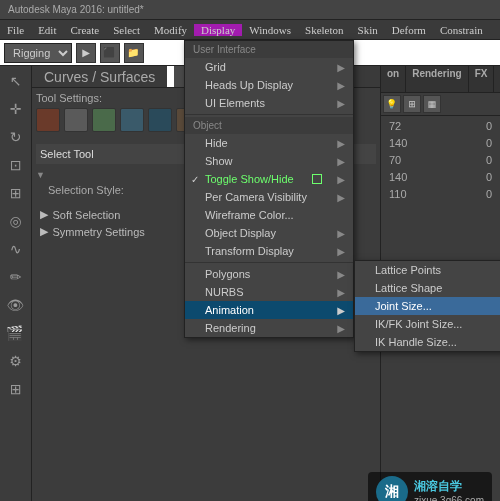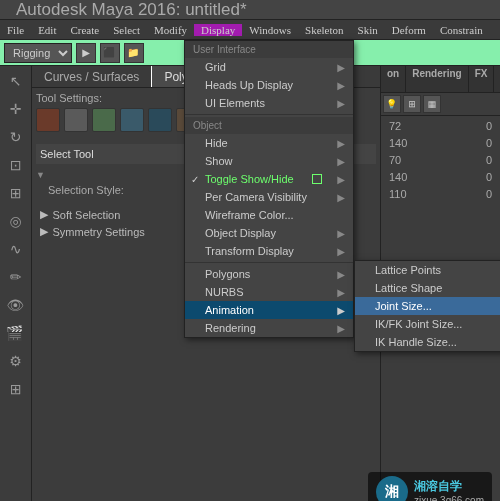--- a/index.html
+++ b/index.html
@@ -16,36 +16,36 @@
     
     .menubar {
       background: #444;
       height: 20px;
       display: flex;
       align-items: center;
       border-bottom: 1px solid #222;
     }
     .menubar-title {
       color: #aaa;
-      font-size: 17px;
-      padding: 0 16px;
+      font-size: 10px;
+      padding: 0 8px;
     }
     .menubar-item {
       padding: 0 7px;
       display: flex;
       align-items: center;
       font-size: 11px;
       color: #ccc;
       cursor: pointer;
     }
     .menubar-item.active { background: #a21caf; }
 
     
     .toolbar-row {
-      background: #86efac;
+      background: #ffffff;
       height: 26px;
       display: flex;
       align-items: center;
       border-bottom: 1px solid #222;
       padding: 0 4px;
       gap: 4px;
     }
     .toolbar-dropdown {
       background: #555;
       border: 1px solid #222;
@@ -108,24 +108,24 @@
     .tab-bar {
       background: #3a3a3a;
       display: flex;
       height: 22px;
       border-bottom: 1px solid #222;
     }
     .tab {
       padding: 0 12px;
       display: flex;
       align-items: center;
-      font-size: 12px;
+      font-size: 14px;
       color: #aaa;
       cursor: pointer;
-      border-right: 1px solid #ffffff;
+      border-right: 7px solid #ffffff;
     }
     .tab.active {
       background: #4a4a4a;
       color: #ddd;
     }
 
     
     .tool-panel {
       background: #3c3c3c;
       padding: 4px;

